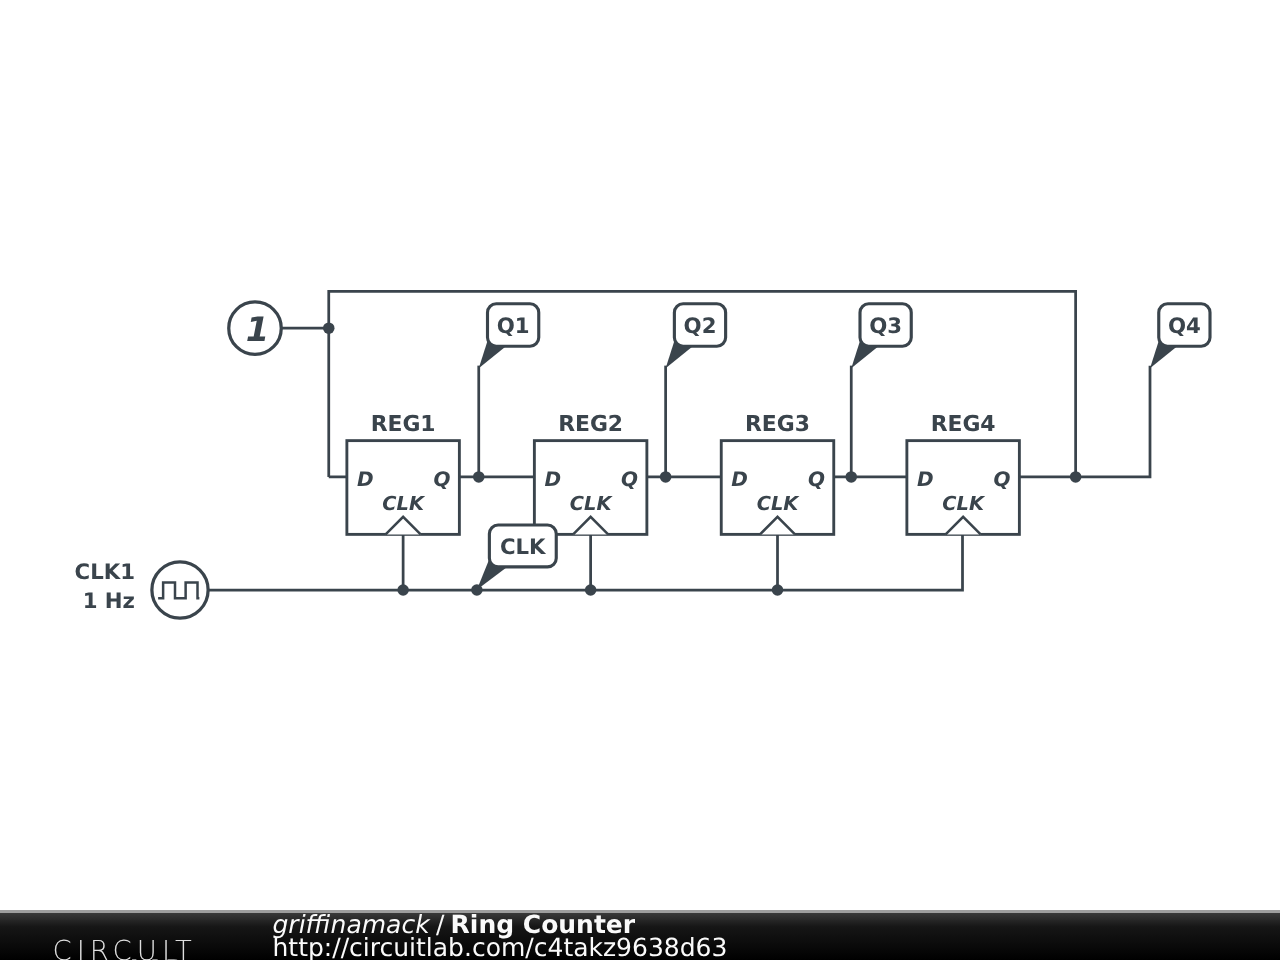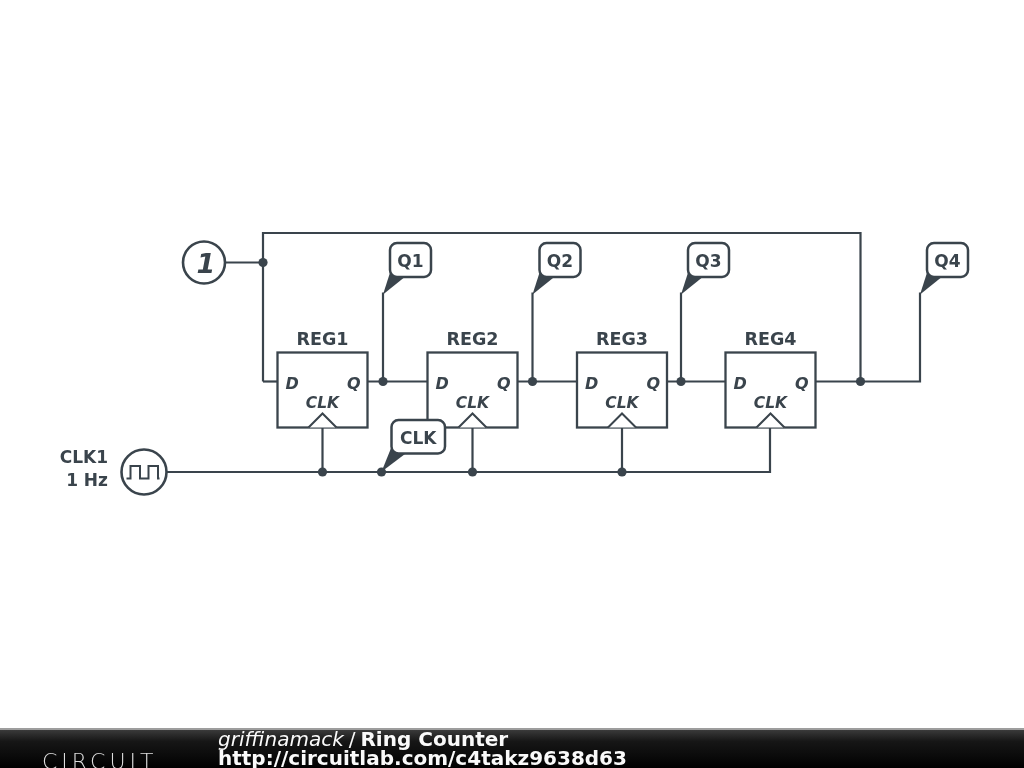--- a/index.html
+++ b/index.html
@@ -39,21 +39,21 @@
   }
   .logo{margin-left:42px;width:168px;color:#e3e3e3;}
   .logo-top{font-size:22px;font-weight:100;letter-spacing:4px;line-height:19px;color:#dedede;margin-top:38px;}
   .logo-row{display:flex;align-items:center;margin-top:-3px;}
   .logo-sym{display:block;}
   .logo-bottom{font-size:18px;font-weight:bold;letter-spacing:1.5px;color:#f2f2f2;line-height:16px;}
   .credits{margin-left:8px;color:#fafafa;font-size:20px;line-height:19px;}
   .credit-line1 .author{font-style:italic;}
   .credit-line1 .sep{margin:0 5px;}
   .credit-line1 .ctitle{font-weight:bold;}
-  .credit-line2{font-weight:bold;text-align:right;}
+  .credit-line2{font-weight:normal;text-align:right;}
 </style>
 </head>
 <body>
 
 <div class="canvas">
 
   <svg class="schematic" viewBox="0 0 1024 728">
 
     <path class="wire" d="M263,381.5 L263,233 L860.5,233 L860.5,381.5"></path>
     <path class="wire" d="M225,262.5 H263"></path>

